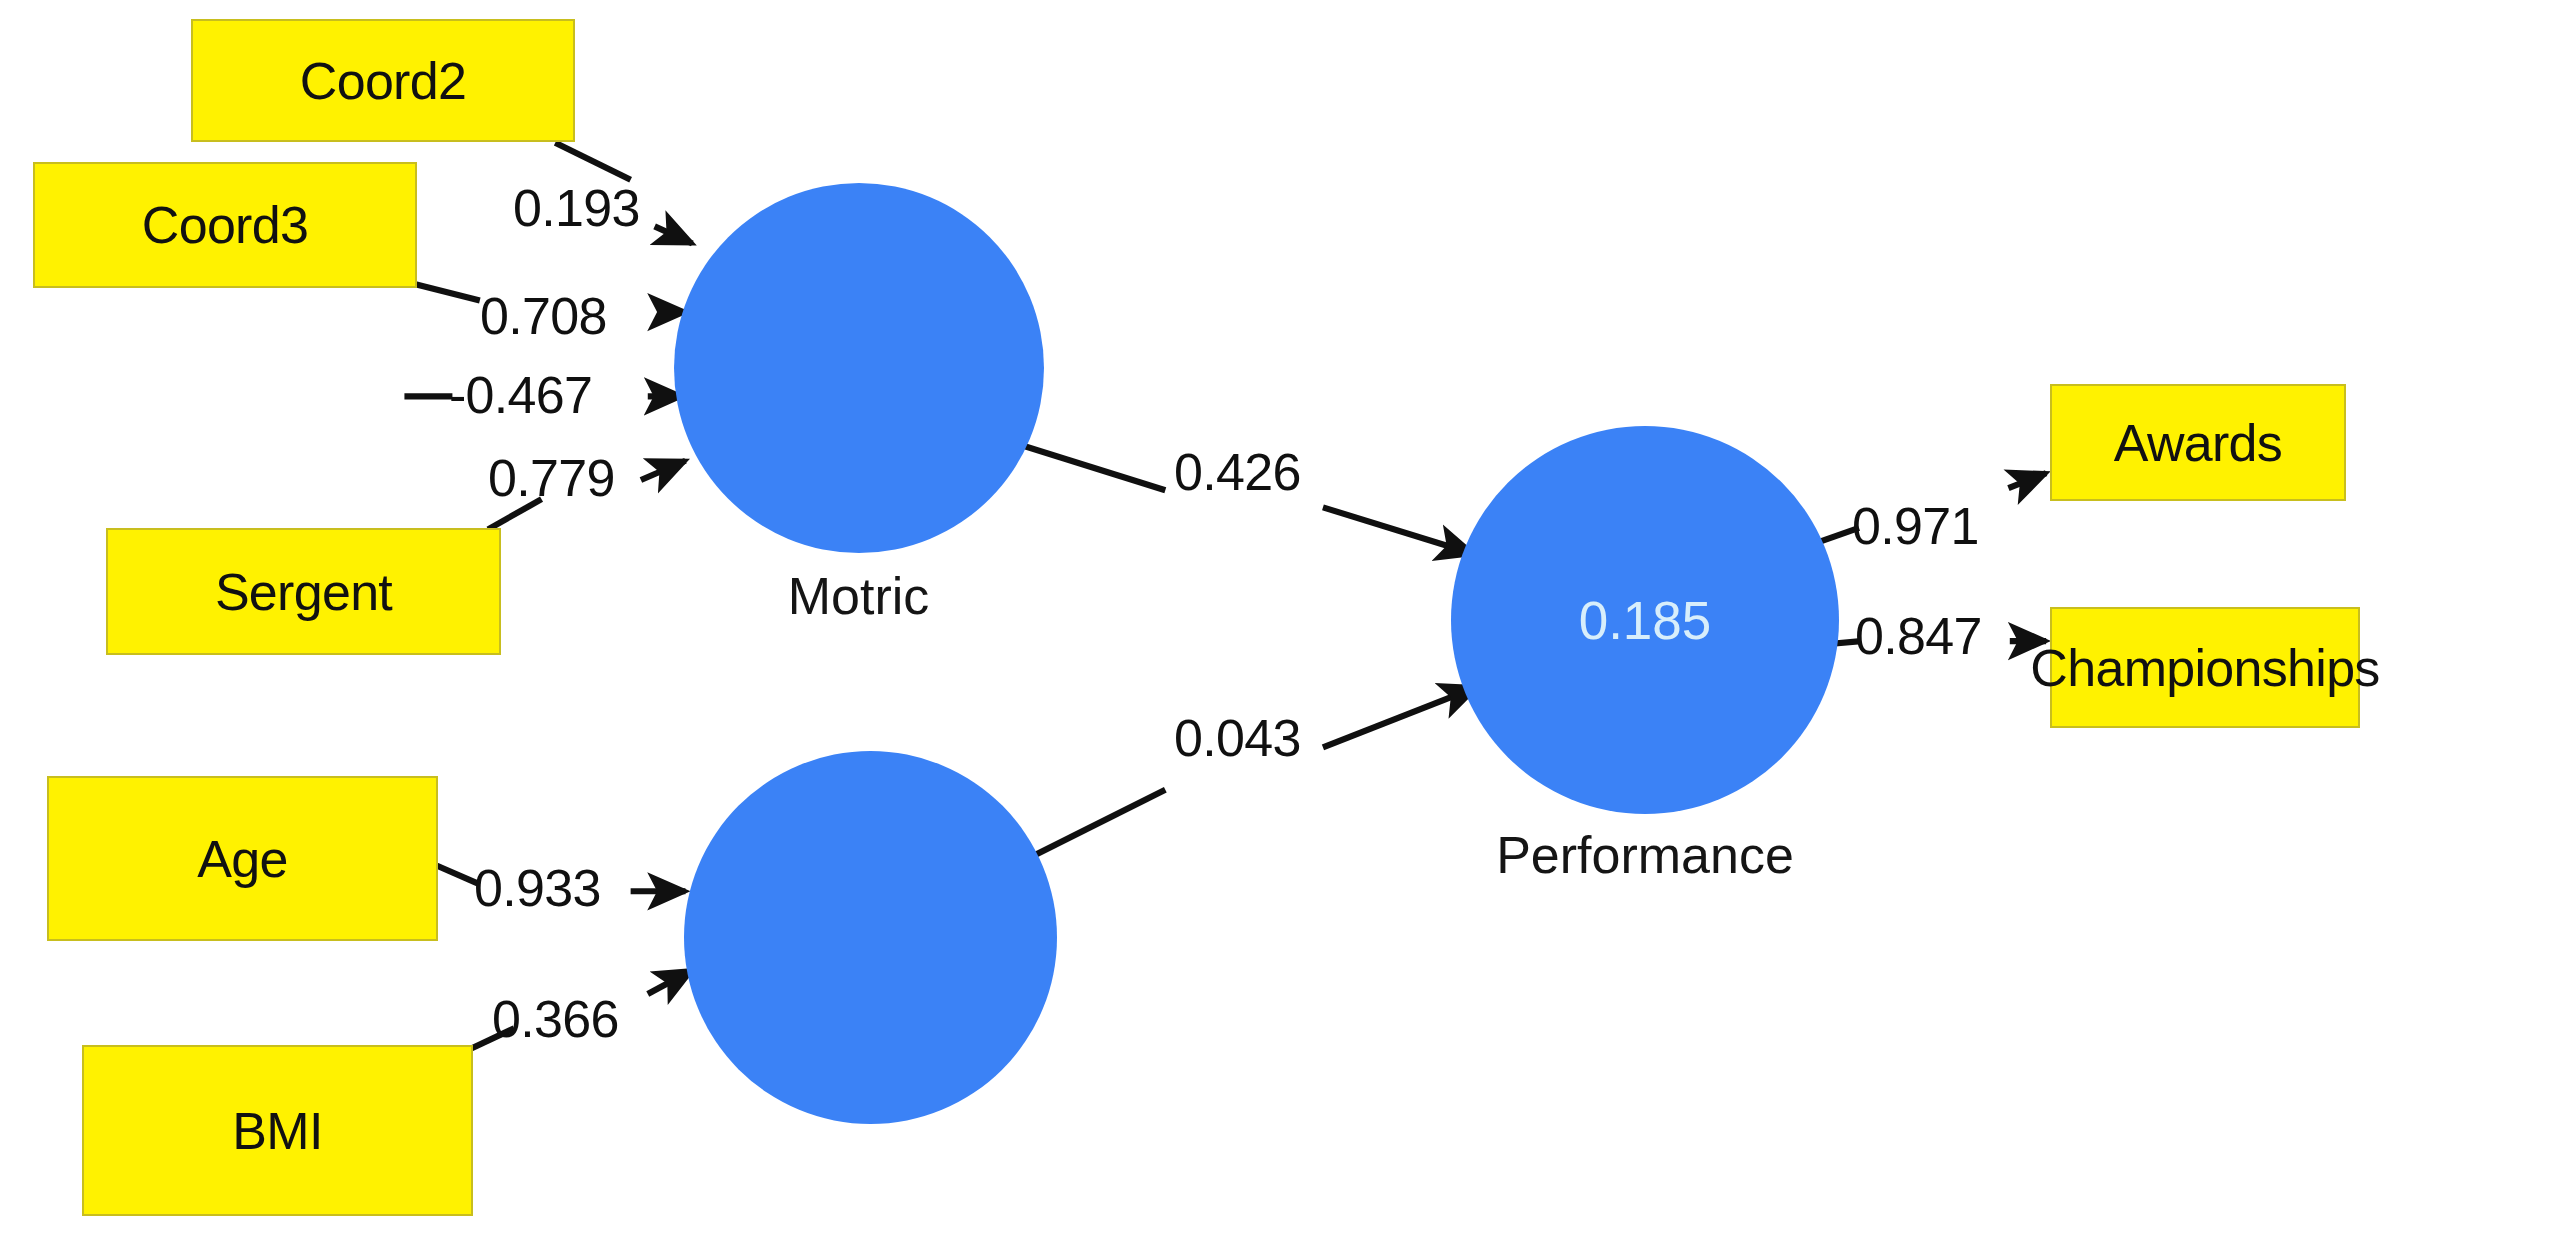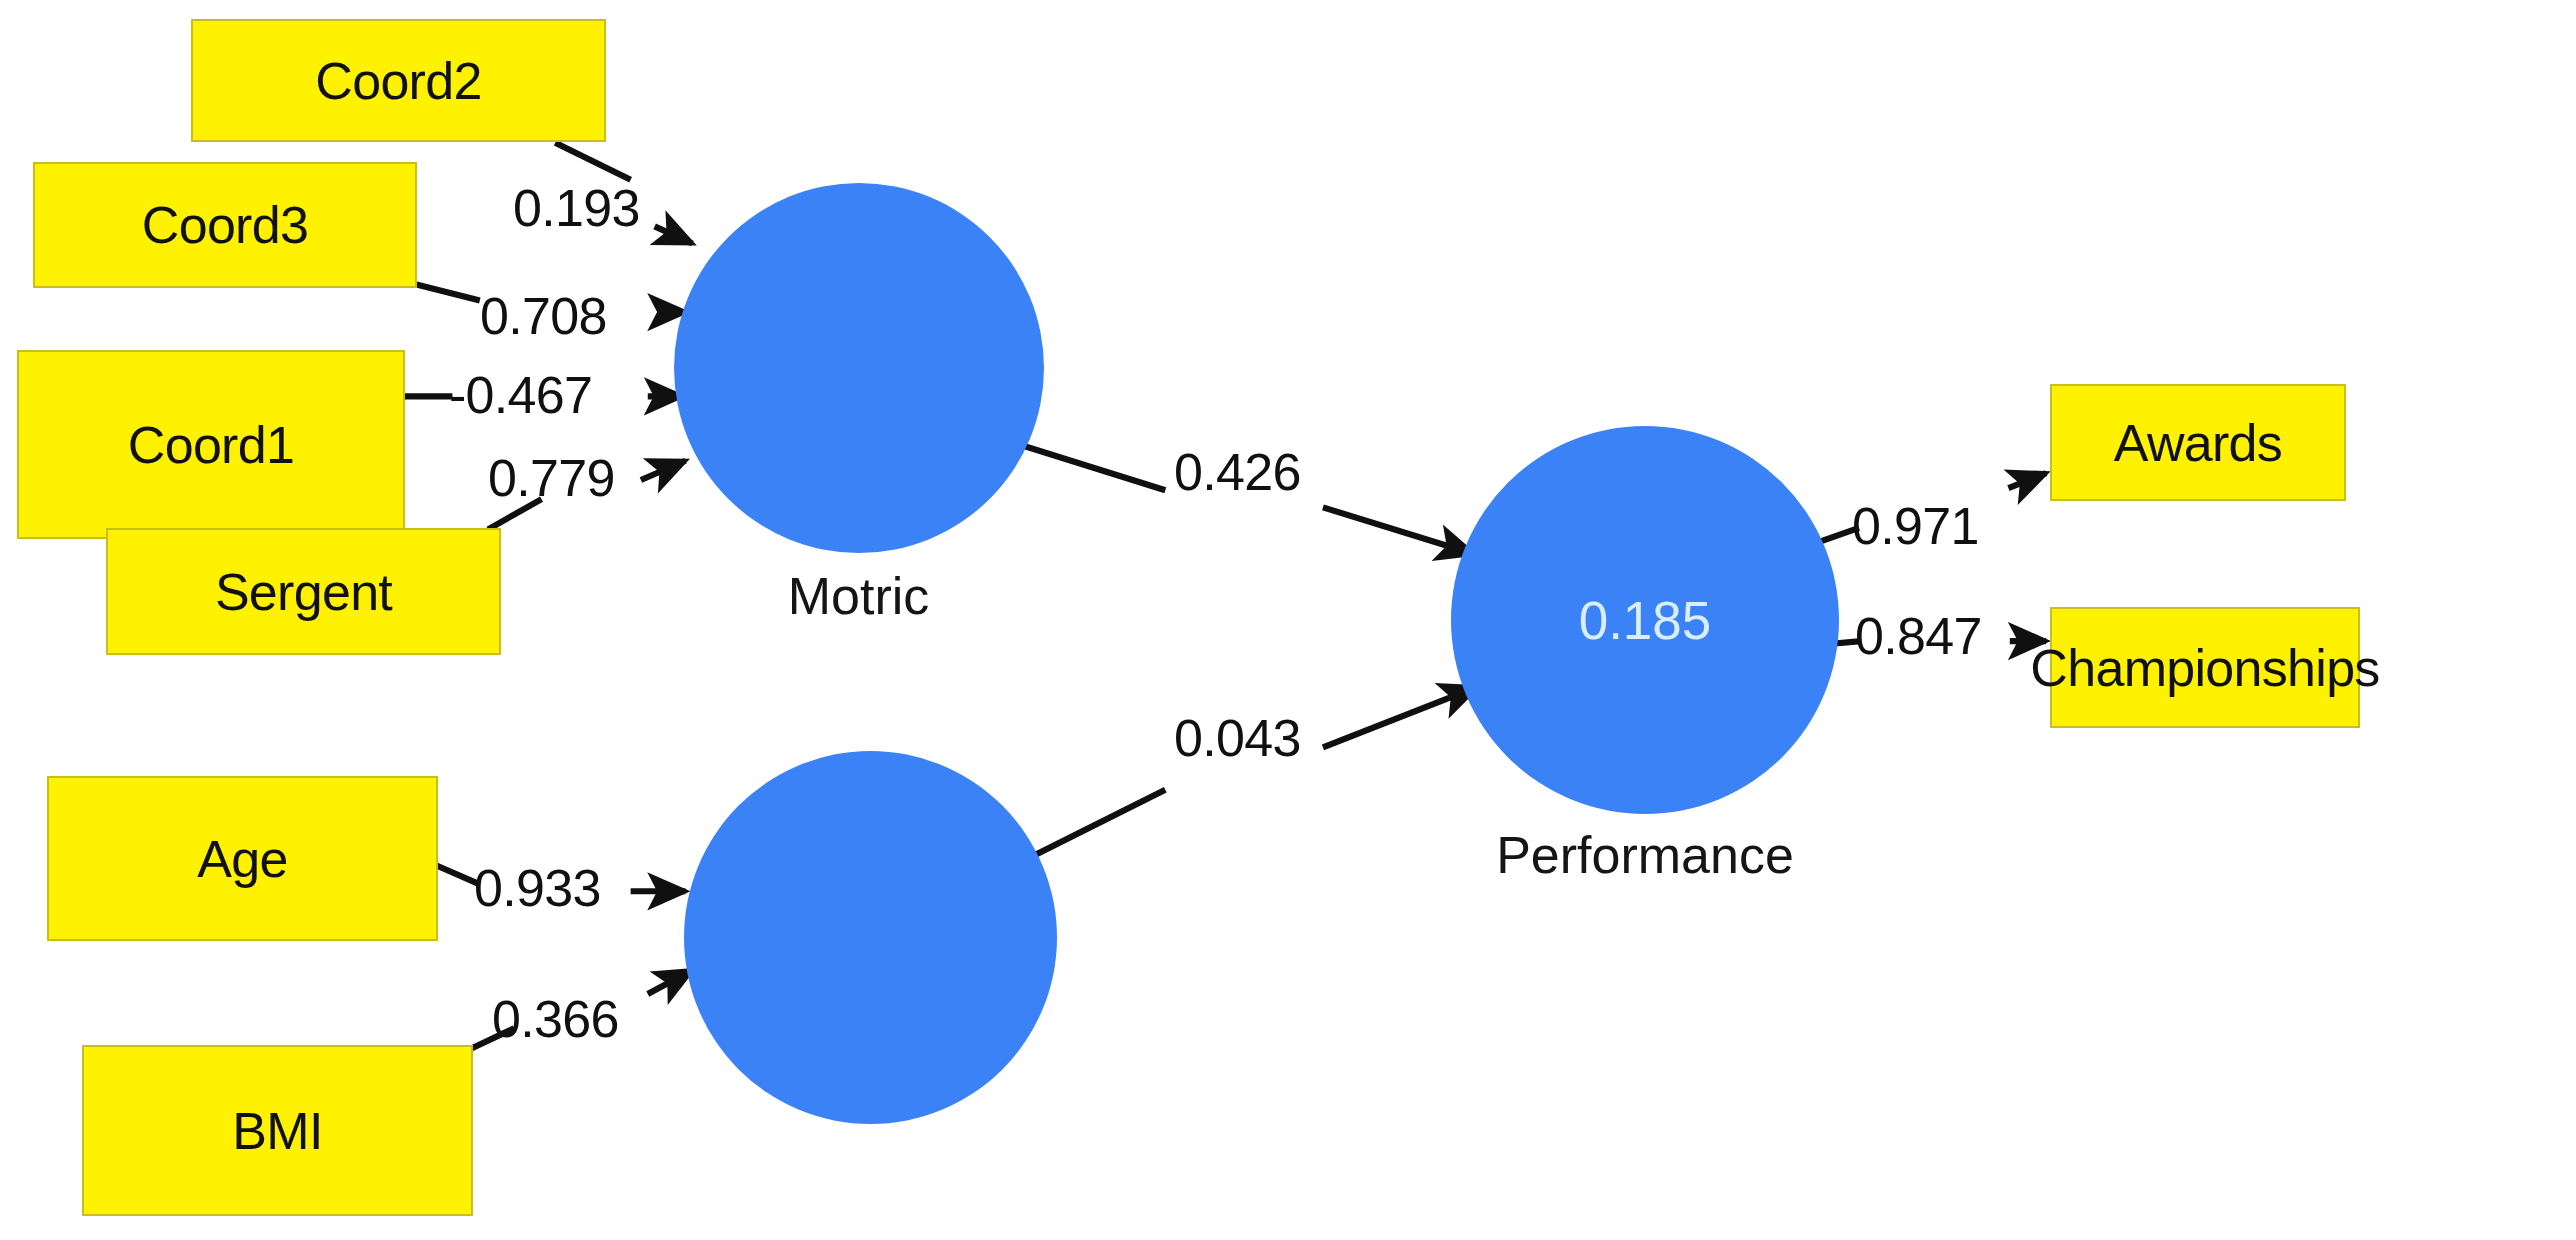--- a/index.html
+++ b/index.html
@@ -126,31 +126,28 @@
       <line x1="2655" y1="790" x2="2712" y2="770" stroke="#101010" stroke-width="9"></line>
       <line x1="2930" y1="712" x2="2985" y2="690" stroke="#101010" stroke-width="9" marker-end="url(#arrowhead)"></line>
     </g>
 
     <g>
       <line x1="2660" y1="940" x2="2715" y2="935" stroke="#101010" stroke-width="9"></line>
       <line x1="2932" y1="935" x2="2985" y2="935" stroke="#101010" stroke-width="9" marker-end="url(#arrowhead)"></line>
     </g>
   </svg>
 
-  <div class="indicator-box" style="left:191px; top:19px; width:415px; height:123px;">
+  <div class="indicator-box" style="left:191px; top:19px; width:384px; height:123px;">
     <span>Coord2</span>
   </div>
 
   <div class="indicator-box" style="left:33px; top:162px; width:384px; height:126px;">
     <span>Coord3</span>
   </div>
 
-  <div class="indicator-box" style="left:17px; top:350px; width:388px; height:189px;">
-    <span>Coord1</span>
-  </div>
 
   <div class="indicator-box" style="left:106px; top:528px; width:395px; height:127px;">
     <span>Sergent</span>
   </div>
 
   <div class="indicator-box" style="left:47px; top:776px; width:391px; height:165px;">
     <span>Age</span>
   </div>
 
   <div class="indicator-box" style="left:82px; top:1045px; width:391px; height:171px;">

